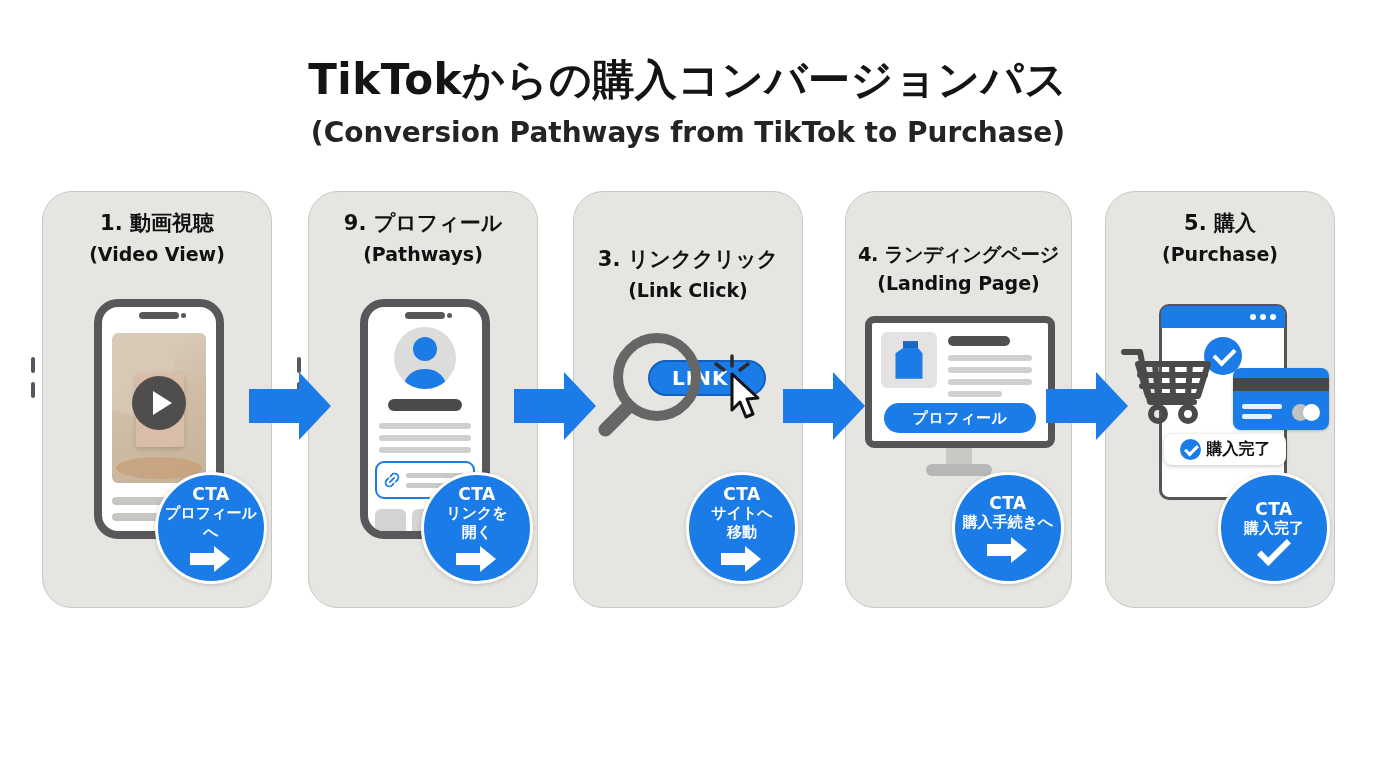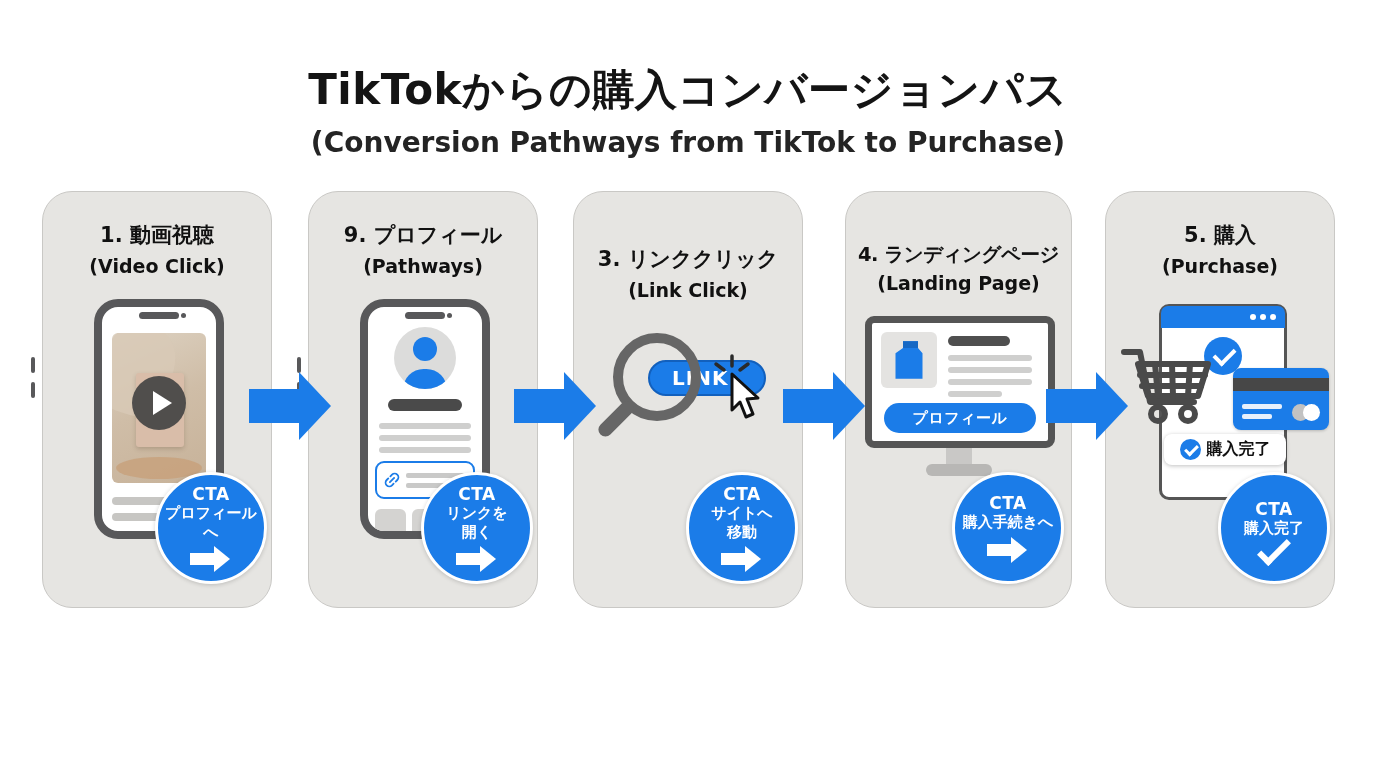--- a/index.html
+++ b/index.html
@@ -1,31 +1,31 @@
 <!DOCTYPE html>
 <html><head>
 <meta charset="utf-8">
 <style>
   * { margin:0; padding:0; box-sizing:border-box; }
   html,body { background:#fff; }
   body { font-family:"DejaVu Sans","Liberation Sans",sans-serif; }
   .canvas { position:relative; width:1376px; height:768px; background:#fff; overflow:hidden; }
 
   
-  .header { position:absolute; top:62px; left:0; width:100%; text-align:center; }
+  .header { position:absolute; top:52px; left:0; width:100%; text-align:center; }
   .title-main { font-size:42px; font-weight:800; color:#141414; letter-spacing:.5px; }
   .title-sub  { font-size:28px; font-weight:700; color:#242424; margin-top:8px; }
 
   
   .card { position:absolute; top:191px; height:417px; background:#e6e5e2;
           border:1px solid #c9c8c5; border-radius:30px; }
   .c1{left:42px;width:230px} .c2{left:308px;width:230px} .c3{left:573px;width:230px}
   .c4{left:845px;width:227px} .c5{left:1105px;width:230px}
 
-  .card-head { text-align:center; padding-top:28px; line-height:1.5; position:relative; z-index:1; }
+  .card-head { text-align:center; padding-top:16px; line-height:1.5; position:relative; z-index:1; }
   .c3 .card-head{padding-top:52px} .c4 .card-head{padding-top:48px}
   .head-ja { font-size:21px; font-weight:800; color:#111; }
   .head-en { font-size:19px; font-weight:700; color:#111; }
   .c4 .head-ja { font-size:19.5px; letter-spacing:-.5px; }
 
   
   .flow-arrow { position:absolute; top:372px; width:82px; height:68px; z-index:5; }
   .a1{left:249px} .a2{left:514px} .a3{left:783px} .a4{left:1046px}
   .flow-arrow .shaft { position:absolute; left:0; top:17px; width:50px; height:34px; background:#1b7ce8; }
   .flow-arrow .head  { position:absolute; left:50px; top:0; width:0; height:0;
@@ -151,21 +151,21 @@
 <div class="canvas">
 
   <div class="header">
     <div class="title-main">TikTokからの購入コンバージョンパス</div>
     <div class="title-sub">(Conversion Pathways from TikTok to Purchase)</div>
   </div>
 
   <div class="card c1">
     <div class="card-head">
       <div class="head-ja">1. 動画視聴</div>
-      <div class="head-en">(Video Click)</div>
+      <div class="head-en">(Video View)</div>
     </div>
     <div class="phone">
       <span class="notch"></span>
       <span class="notch-dot"></span>
       <div class="video-photo">
         <i class="drape"></i>
         <i class="prod"></i>
         <i class="tray"></i>
       </div>
       <div class="play"></div>

